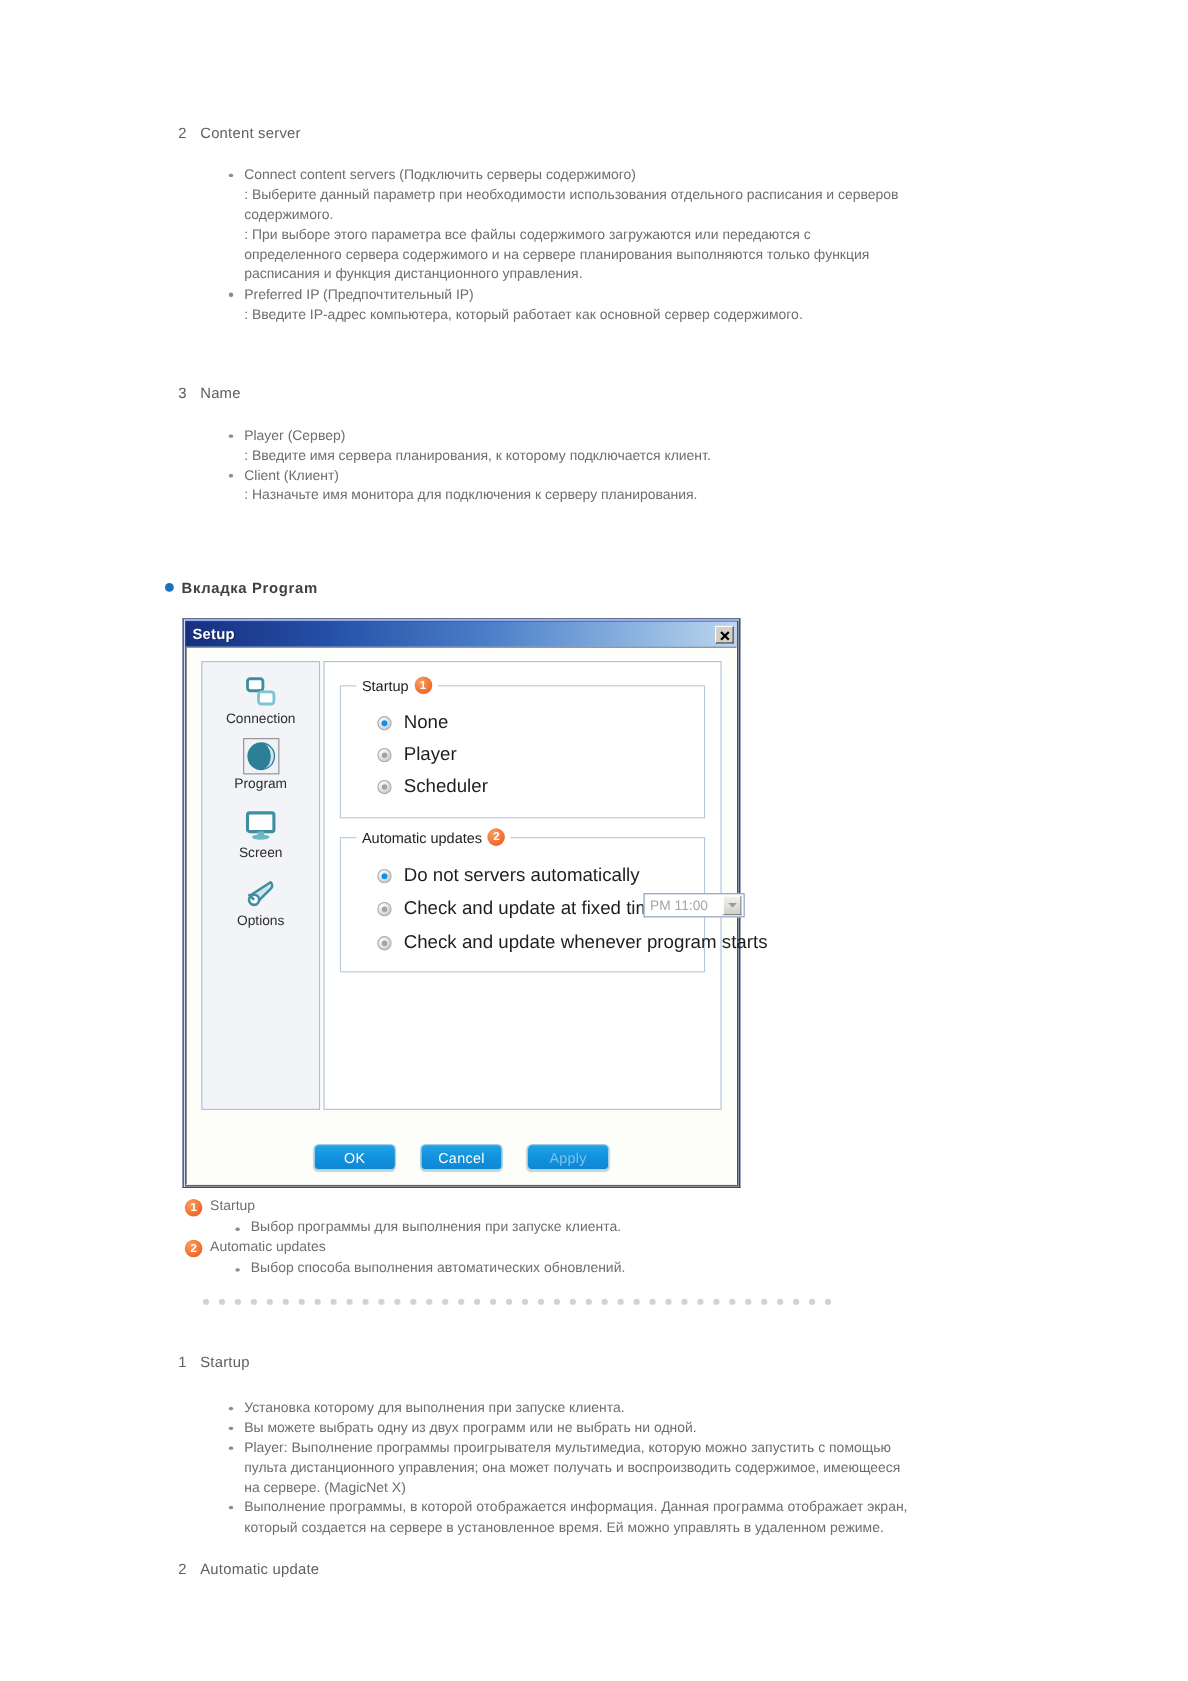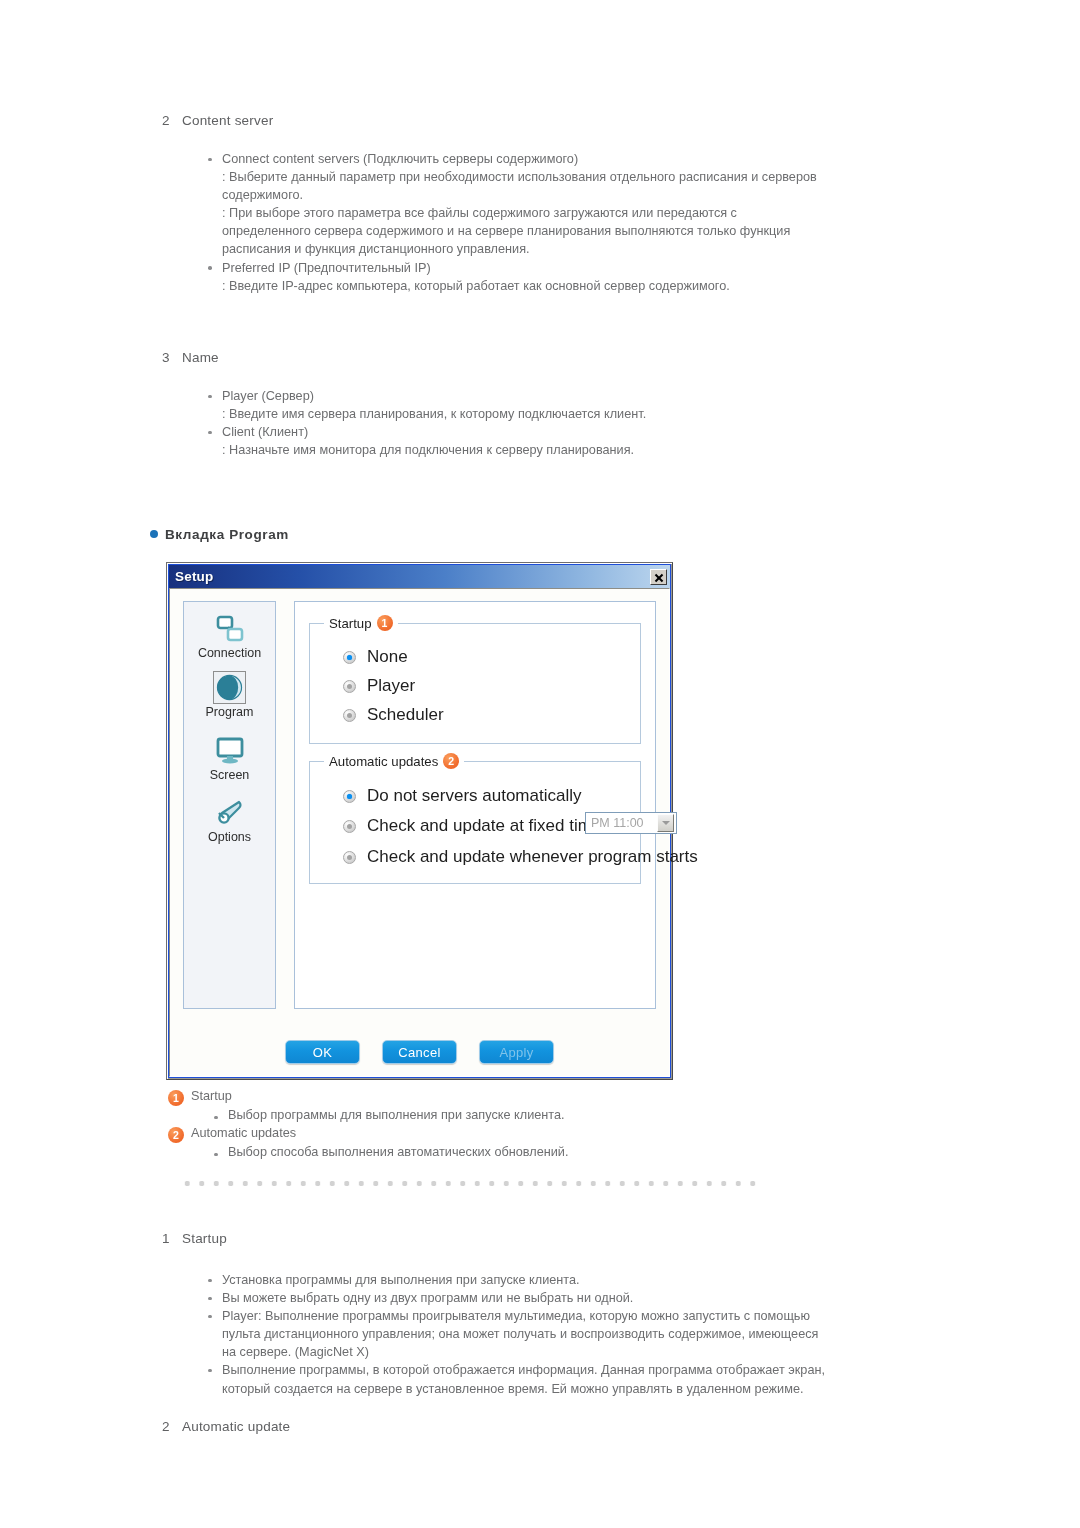--- a/index.html
+++ b/index.html
@@ -98,21 +98,21 @@
     left:2px; right:2px; top:25px; bottom:2px;
     background:#fdfdfa;
     border:1px solid #8d8d87;
     border-right-color:#ffffff; border-bottom-color:#ffffff;
   }
 
   
   .navpane {
     position:absolute;
     left:13px; top:12px;
-    width:93px; height:408px;
+    width:108px; height:408px;
     background:#f2f4f8;
     border:1px solid #a9c0da;
   }
   .navitem {
     position:absolute; left:0; width:100%;
     text-align:center;
     cursor:pointer;
   }
   .navitem .lbl {
     display:block;
@@ -431,21 +431,21 @@
   </div>
 
   <div class="dotrule"></div>
 
   <div class="sec-head" style="left:162px; top:1231px;">
     <span class="sec-num">1</span><span>Startup</span>
   </div>
 
   <div class="blk" style="left:206px; top:1271px; width:620px;">
     <ul class="bul">
-      <li>Установка программы для выполнения при запуске клиента.</li>
+      <li>Установка которому для выполнения при запуске клиента.</li>
       <li>Вы можете выбрать одну из двух программ или не выбрать ни одной.</li>
       <li>Player: Выполнение программы проигрывателя мультимедиа, которую можно запустить с помощью пульта дистанционного управления; она может получать и воспроизводить содержимое, имеющееся на сервере. (MagicNet X)</li>
       <li>Выполнение программы, в которой отображается информация. Данная программа отображает экран, который создается на сервере в установленное время. Ей можно управлять в удаленном режиме.</li>
     </ul>
   </div>
 
   <div class="sec-head" style="left:162px; top:1419px;">
     <span class="sec-num">2</span><span>Automatic update</span>
   </div>
 

